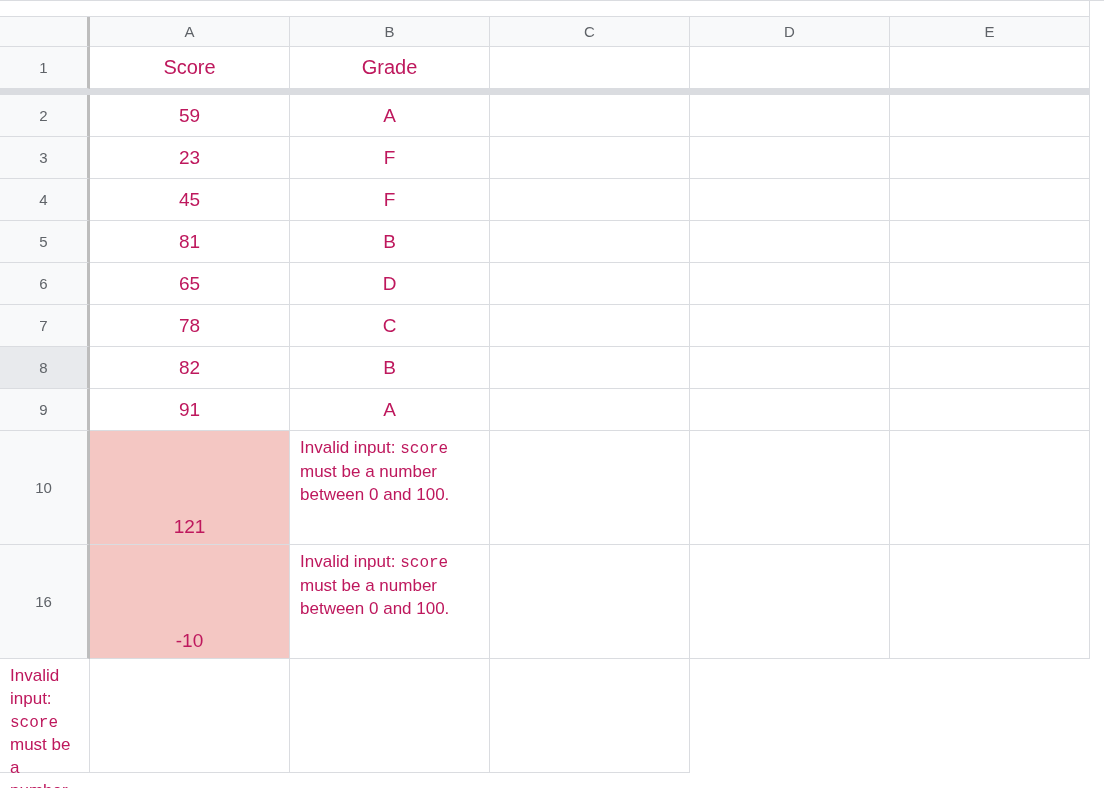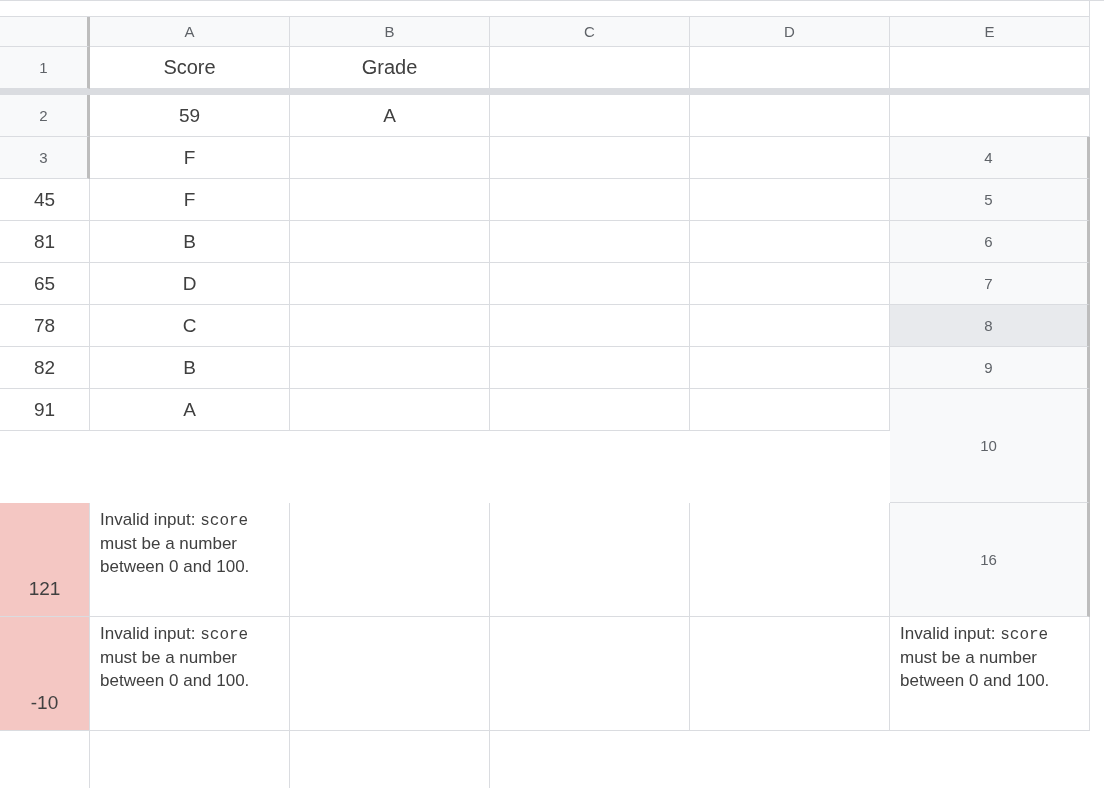--- a/index.html
+++ b/index.html
@@ -40,21 +40,21 @@
       justify-content: center;
       font-size: 15px;
       color: #5f6368;
       font-weight: 400;
     }
     .row-header.active {
       background: #e8eaed;
     }
     .cell {
       font-size: 19px;
-      color: #404040;
+      color: #be185d;
       padding: 4px 8px;
       justify-content: center;
     }
     .cell.header-row {
       font-size: 20px;
       justify-content: center;
     }
     .cell.err-left {
       font-size: 19px;
       justify-content: center;
@@ -79,21 +79,21 @@
       height: 6px;
       background: #dadce0;
       border-right: none;
       border-bottom: none;
     }
     .thick-border-right {
       border-right: 3px solid #bdbdbd !important;
     }
     .align-bottom {
       align-items: flex-end !important;
-      padding-bottom: 16px;
+      padding-bottom: 6px;
     }
     .top-edge {
       height: 16px;
       background: #fff;
       border-bottom: 1px solid #dadce0;
       grid-column: 1 / -1;
       border-right: none;
     }
   </style>
 </head>
@@ -120,20 +120,21 @@
   <div class="freeze-bar"></div>
 
   <div class="row-header thick-border-right" style="height:42px">2</div>
   <div class="cell" style="height:42px">59</div>
   <div class="cell" style="height:42px">A</div>
   <div class="cell" style="height:42px"></div>
   <div class="cell" style="height:42px"></div>
   <div class="cell" style="height:42px"></div>
 
   <div class="row-header thick-border-right" style="height:42px">3</div>
+  <div class="cell" style="height:42px">23</div>
   <div class="cell" style="height:42px">F</div>
   <div class="cell" style="height:42px"></div>
   <div class="cell" style="height:42px"></div>
   <div class="cell" style="height:42px"></div>
 
   <div class="row-header thick-border-right" style="height:42px">4</div>
   <div class="cell" style="height:42px">45</div>
   <div class="cell" style="height:42px">F</div>
   <div class="cell" style="height:42px"></div>
   <div class="cell" style="height:42px"></div>

